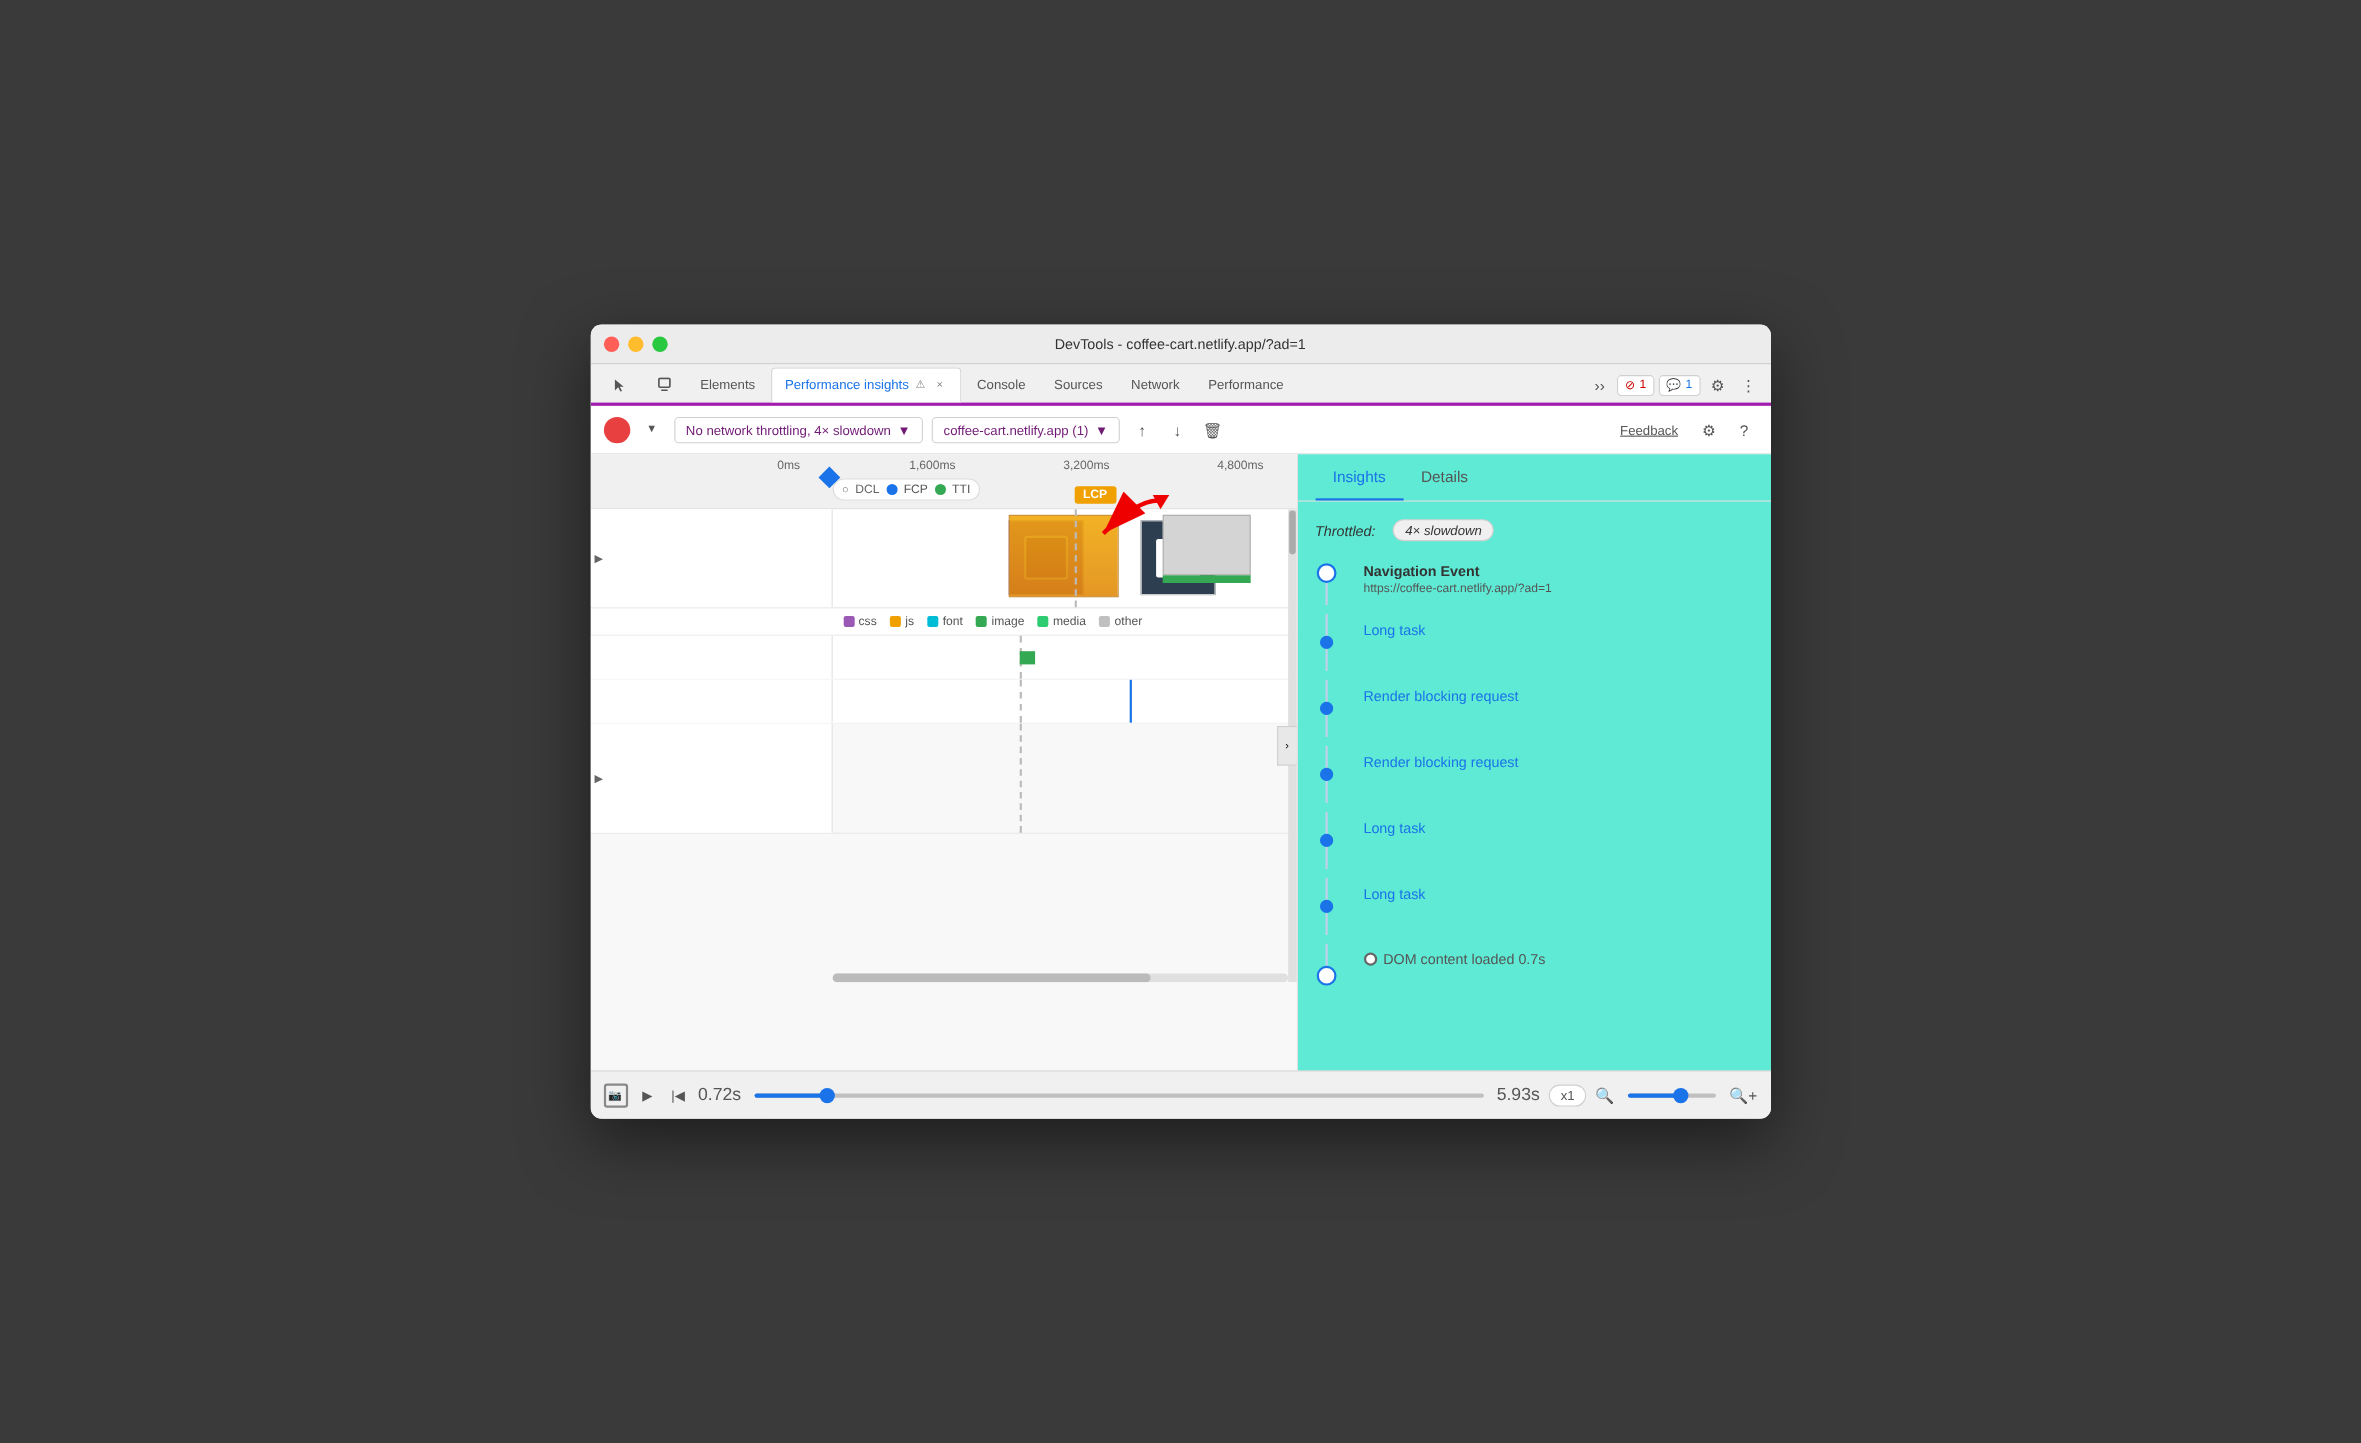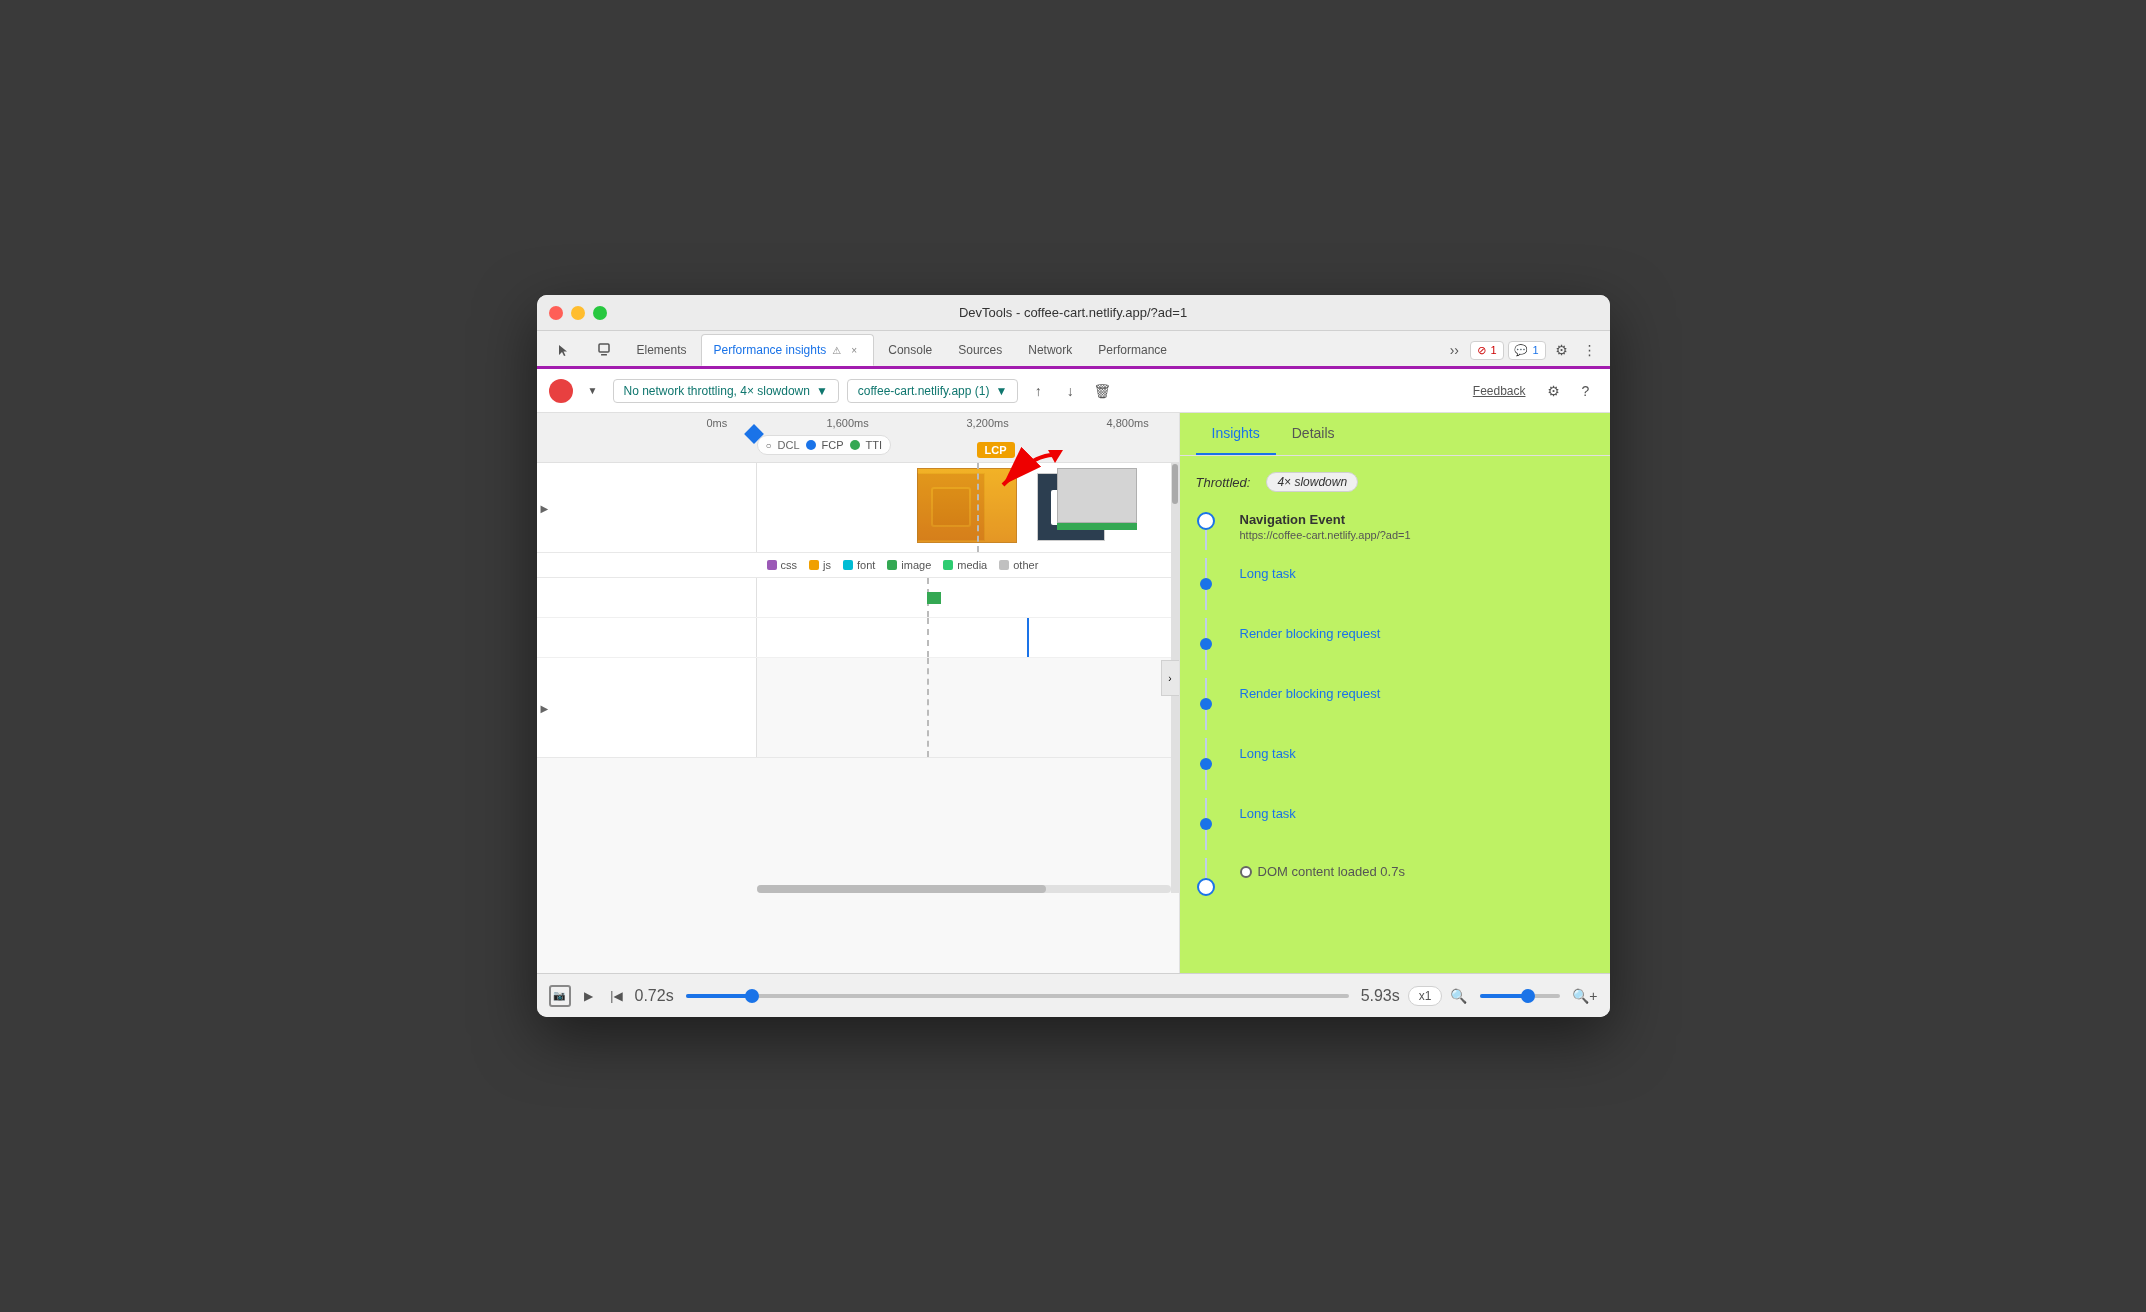--- a/index.html
+++ b/index.html
@@ -122,21 +122,21 @@
       cursor: pointer;
     }
     .dropdown-btn {
       display: flex; align-items: center; gap: 6px;
       padding: 4px 10px;
       border: 1px solid #d0d0d0;
       border-radius: 4px;
       font-size: 12px;
       cursor: pointer;
       background: white;
-      color: #0f766e;
+      color: #701a75;
     }
     .toolbar-sep { flex: 1; }
     .feedback-link {
       font-size: 12px;
       color: #555;
       text-decoration: underline;
       cursor: pointer;
       margin-right: 8px;
     }
     
@@ -190,21 +190,21 @@
       font-size: 11px;
       color: #555;
       background: #fff;
       border-bottom: 1px solid #e8e8e8;
     }
     .legend-item { display: flex; align-items: center; gap: 4px; }
     .legend-dot { width: 10px; height: 10px; border-radius: 2px; }
     
     .right-panel {
       width: 430px;
-      background: #bef264;
+      background: #5eead4;
       display: flex;
       flex-direction: column;
     }
     .right-tabs {
       display: flex;
       border-bottom: 1px solid #e0e0e0;
       padding: 0 16px;
     }
     .right-tab {
       padding: 12px 16px;

